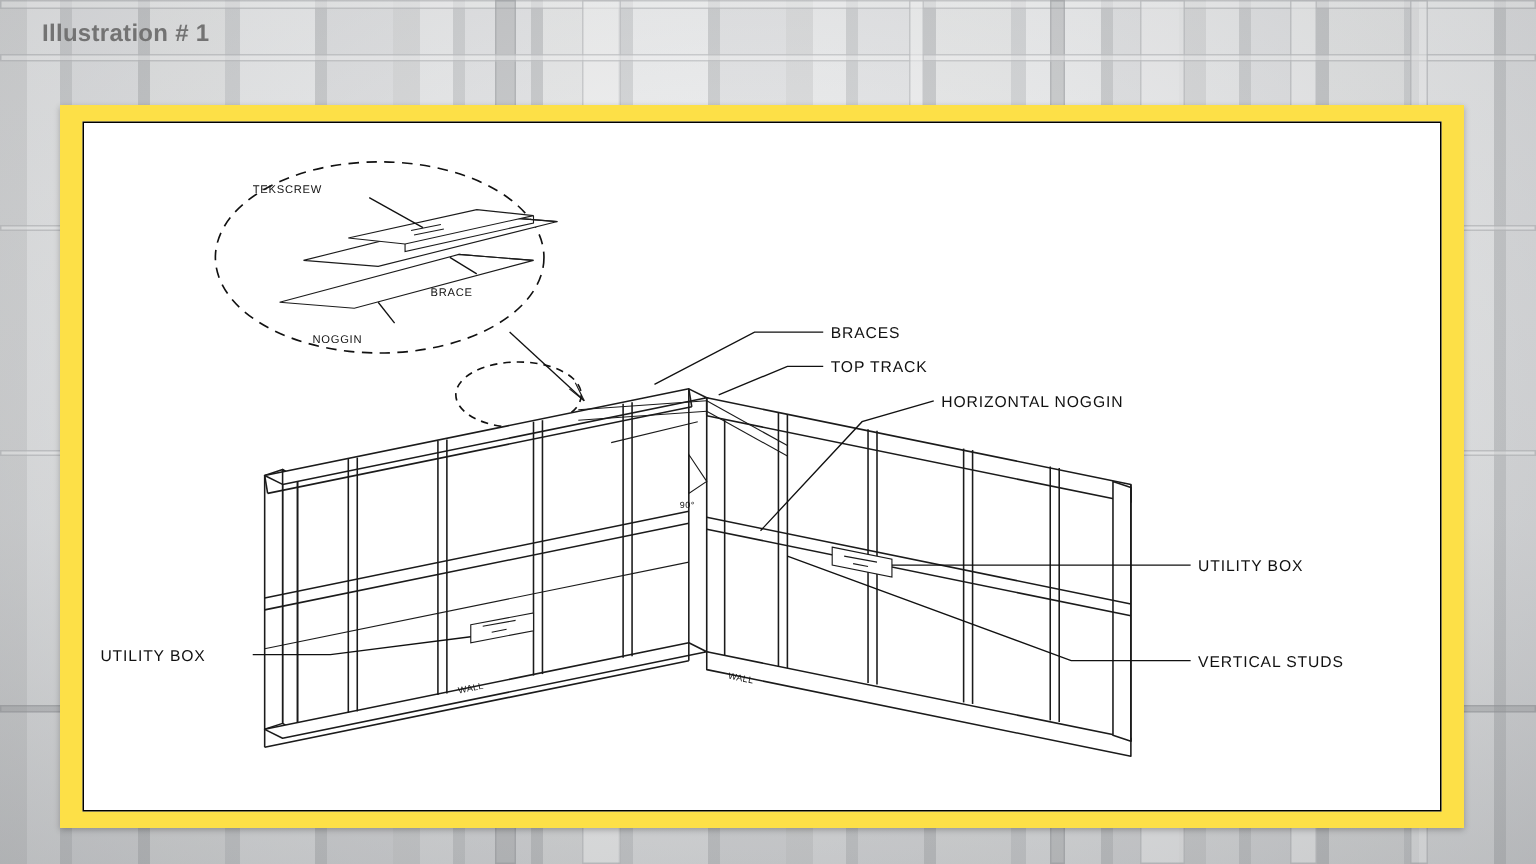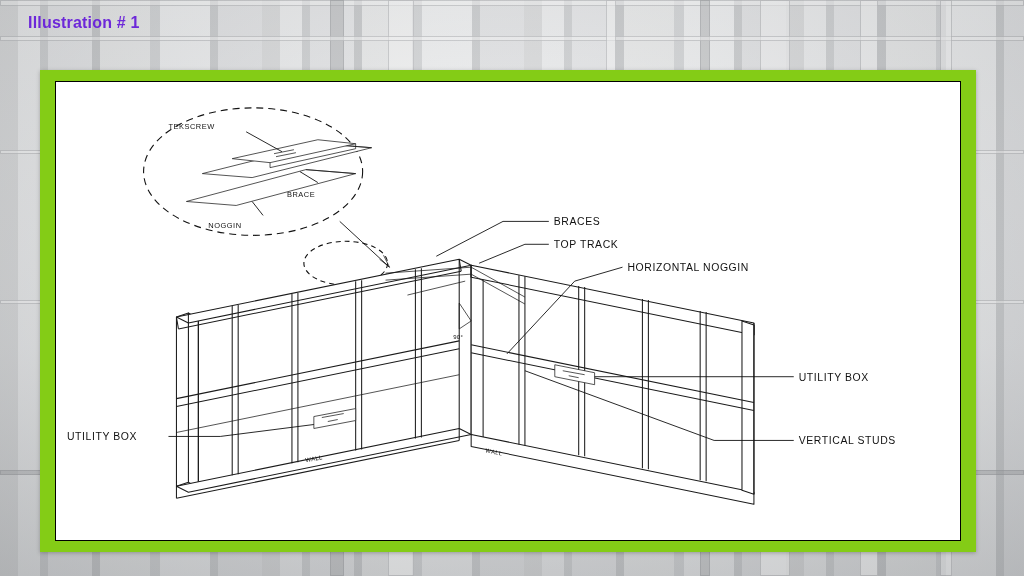--- a/index.html
+++ b/index.html
@@ -47,32 +47,32 @@
     background: radial-gradient(ellipse at 50% 40%, rgba(255,255,255,0.28) 0%, rgba(120,123,126,0.30) 100%);
   }
 
   
   #slide-title {
     position: absolute;
     left: 28px;
     top: 14px;
     font-size: 16px;
     font-weight: bold;
-    color: #6d28d9;
+    color: #737373;
     letter-spacing: 0.2px;
   }
 
   
   #figure-card {
     position: absolute;
     left: 40px;
     top: 70px;
     width: 936px;
     height: 482px;
-    background: #84cc16;
+    background: #fde047;
     box-shadow: 0 1px 4px rgba(0,0,0,0.25);
   }
   #figure-frame {
     position: absolute;
     left: 15px;
     top: 11px;
     right: 15px;
     bottom: 11px;
     border: 1px solid #000000;
     background: #ffffff;

